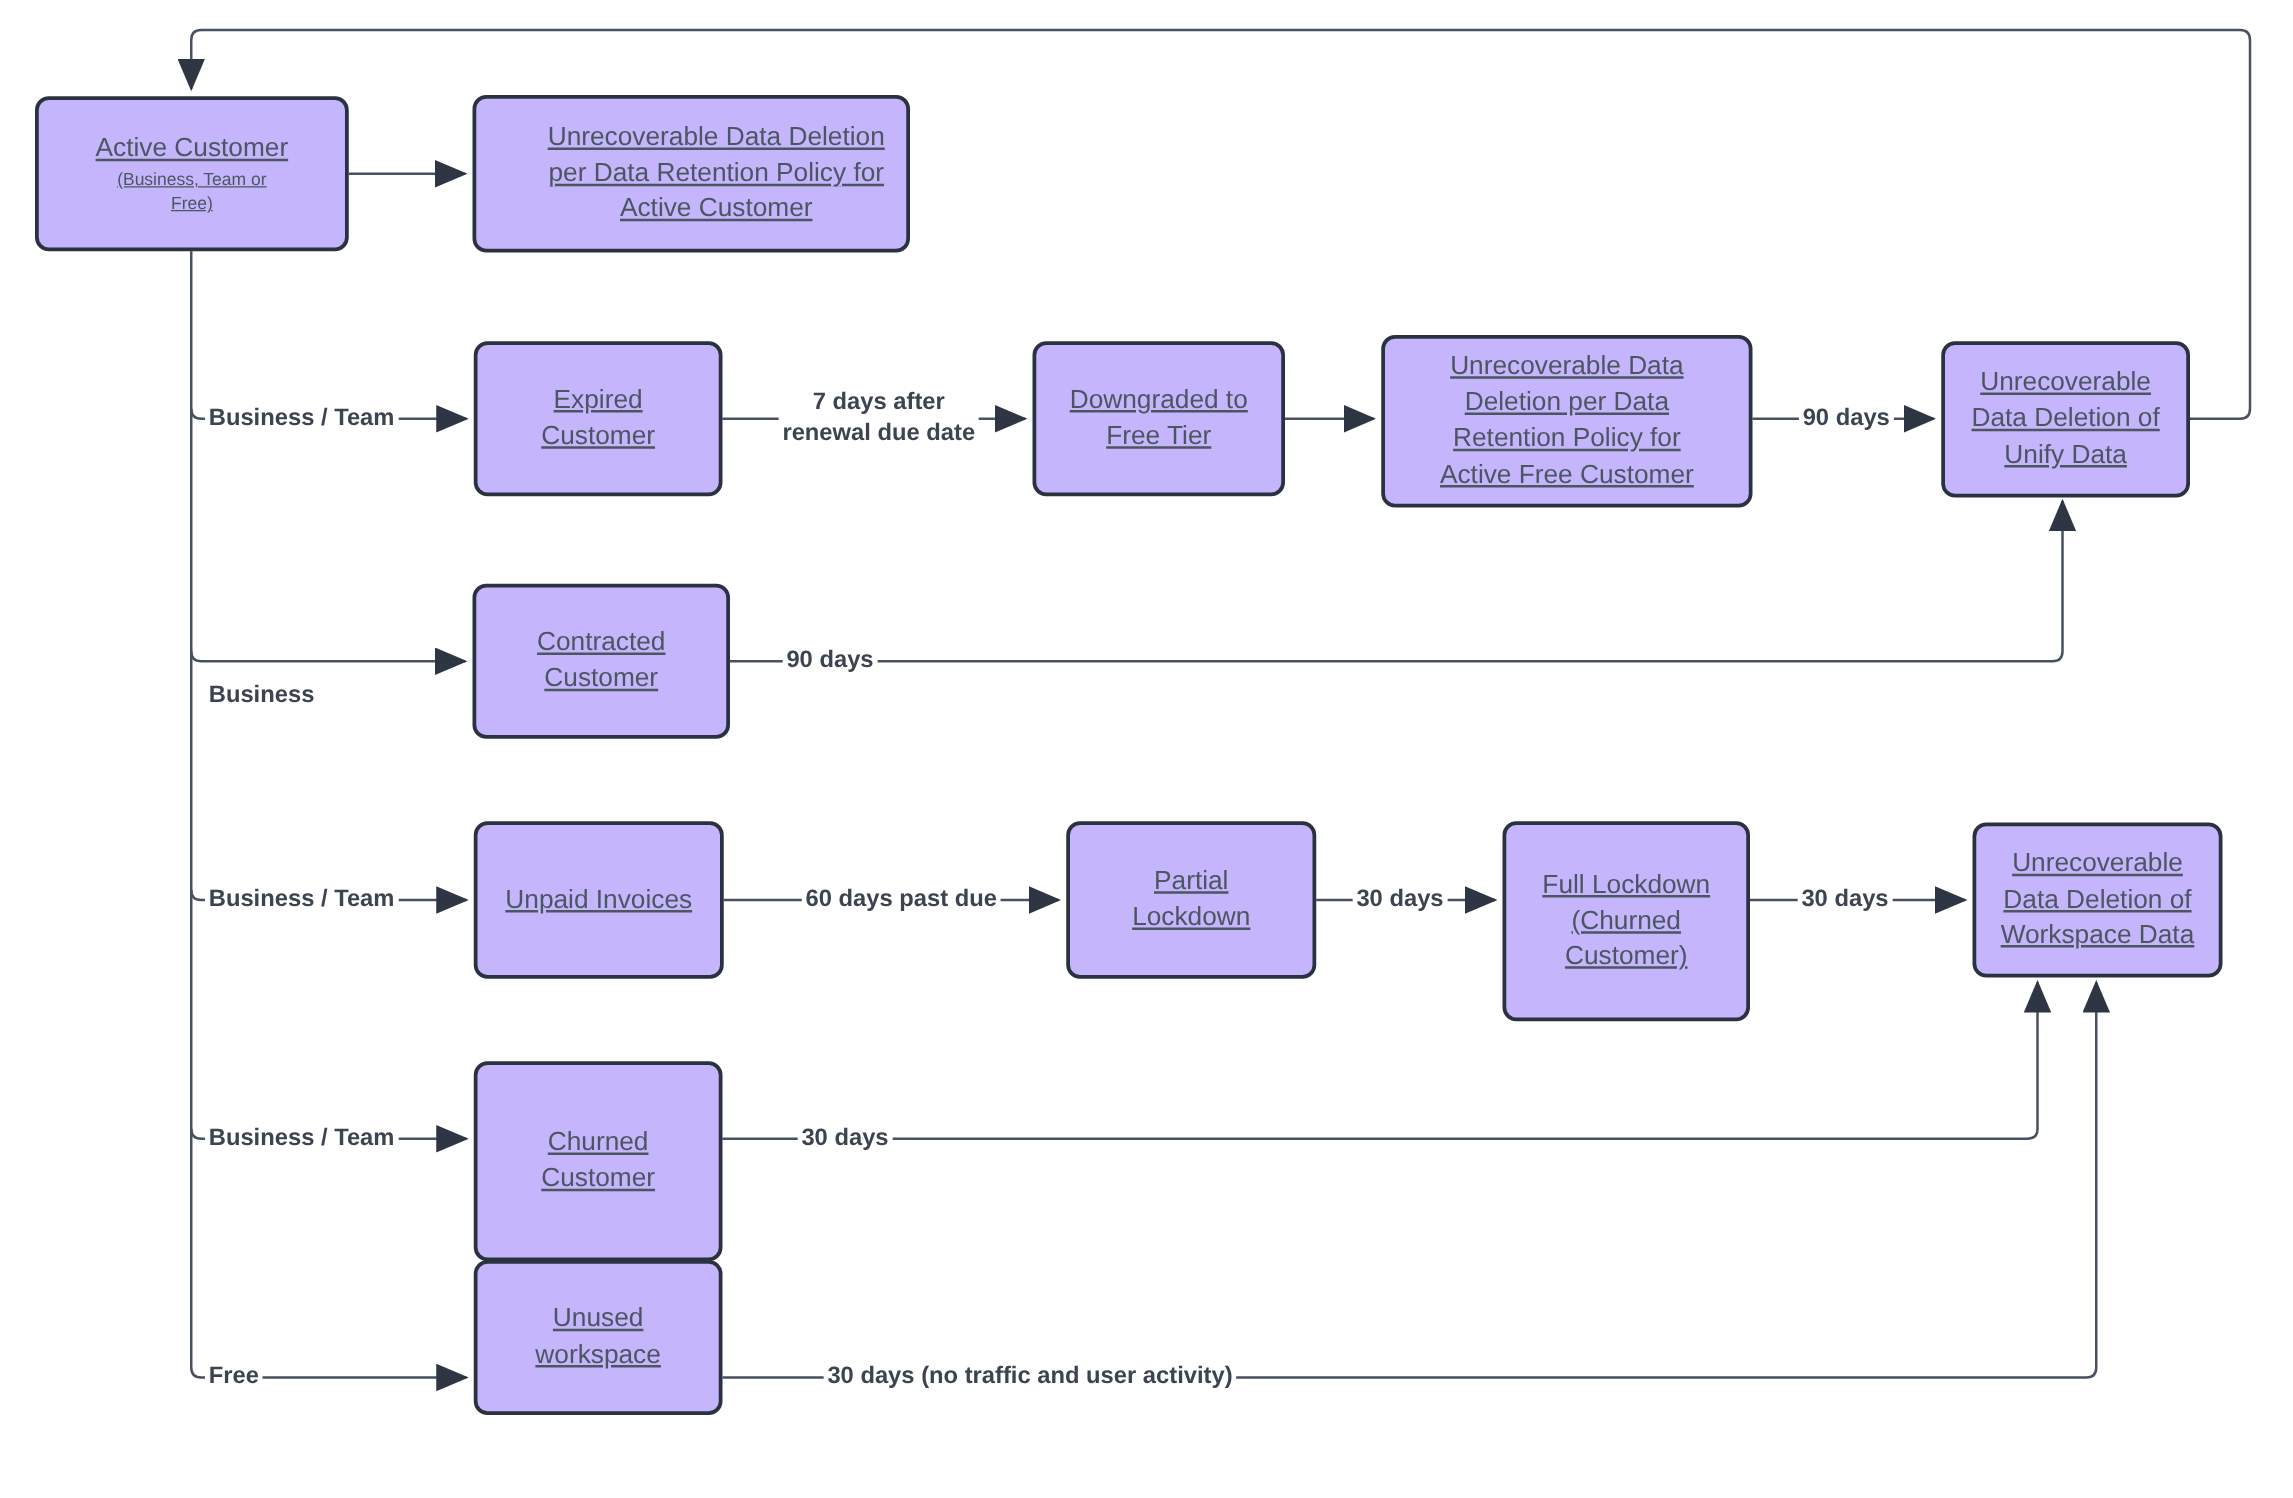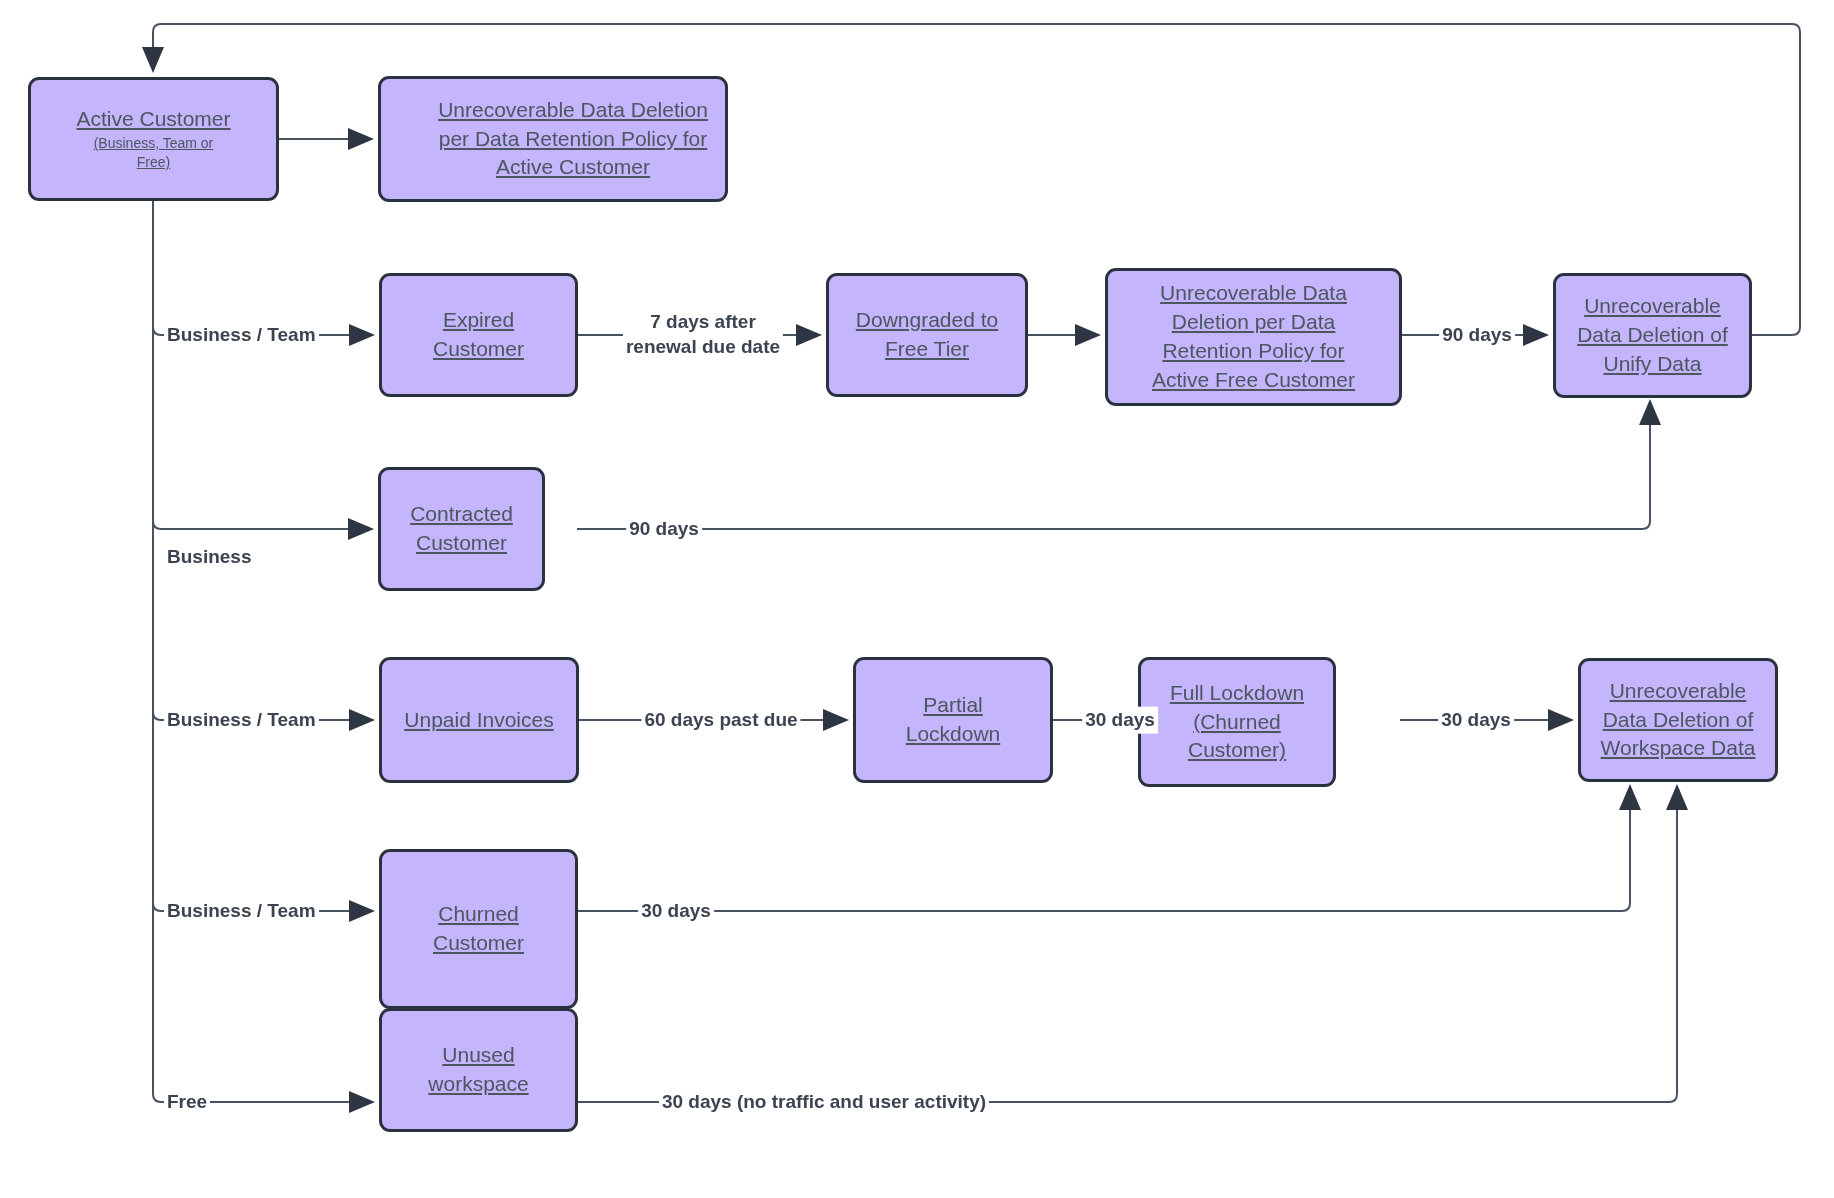--- a/index.html
+++ b/index.html
@@ -112,35 +112,35 @@
 Retention Policy for
 Active Free Customer</span>
   </div>
 
   <div class="node" style="left:1553px;top:273px;width:199px;height:125px;">
     <span>Unrecoverable
 Data Deletion of
 Unify Data</span>
   </div>
 
-  <div class="node" style="left:378px;top:467px;width:167px;height:124px;">
+  <div class="node" style="left:378px;top:467px;width:206px;height:124px;">
     <span>Contracted
 Customer</span>
   </div>
 
   <div class="node" style="left:379px;top:657px;width:200px;height:126px;">
     <span>Unpaid Invoices</span>
   </div>
 
   <div class="node" style="left:853px;top:657px;width:200px;height:126px;">
     <span>Partial
 Lockdown</span>
   </div>
 
-  <div class="node" style="left:1138px;top:657px;width:198px;height:130px;">
+  <div class="node" style="left:1202px;top:657px;width:198px;height:160px;">
     <span>Full Lockdown
 (Churned
 Customer)</span>
   </div>
 
   <div class="node" style="left:1578px;top:658px;width:200px;height:124px;">
     <span>Unrecoverable
 Data Deletion of
 Workspace Data</span>
   </div>

